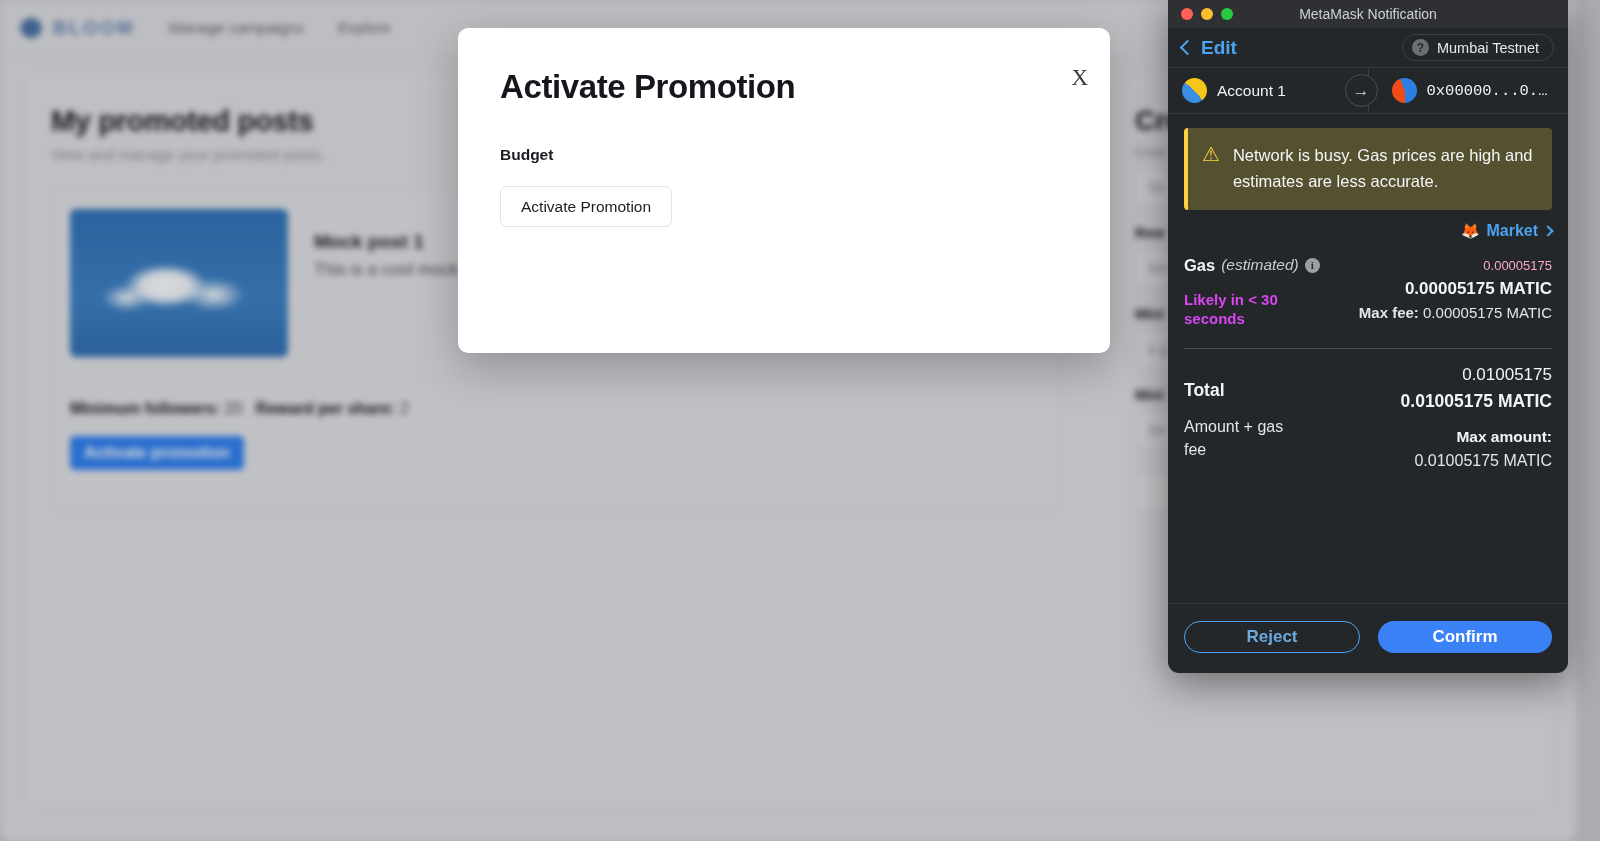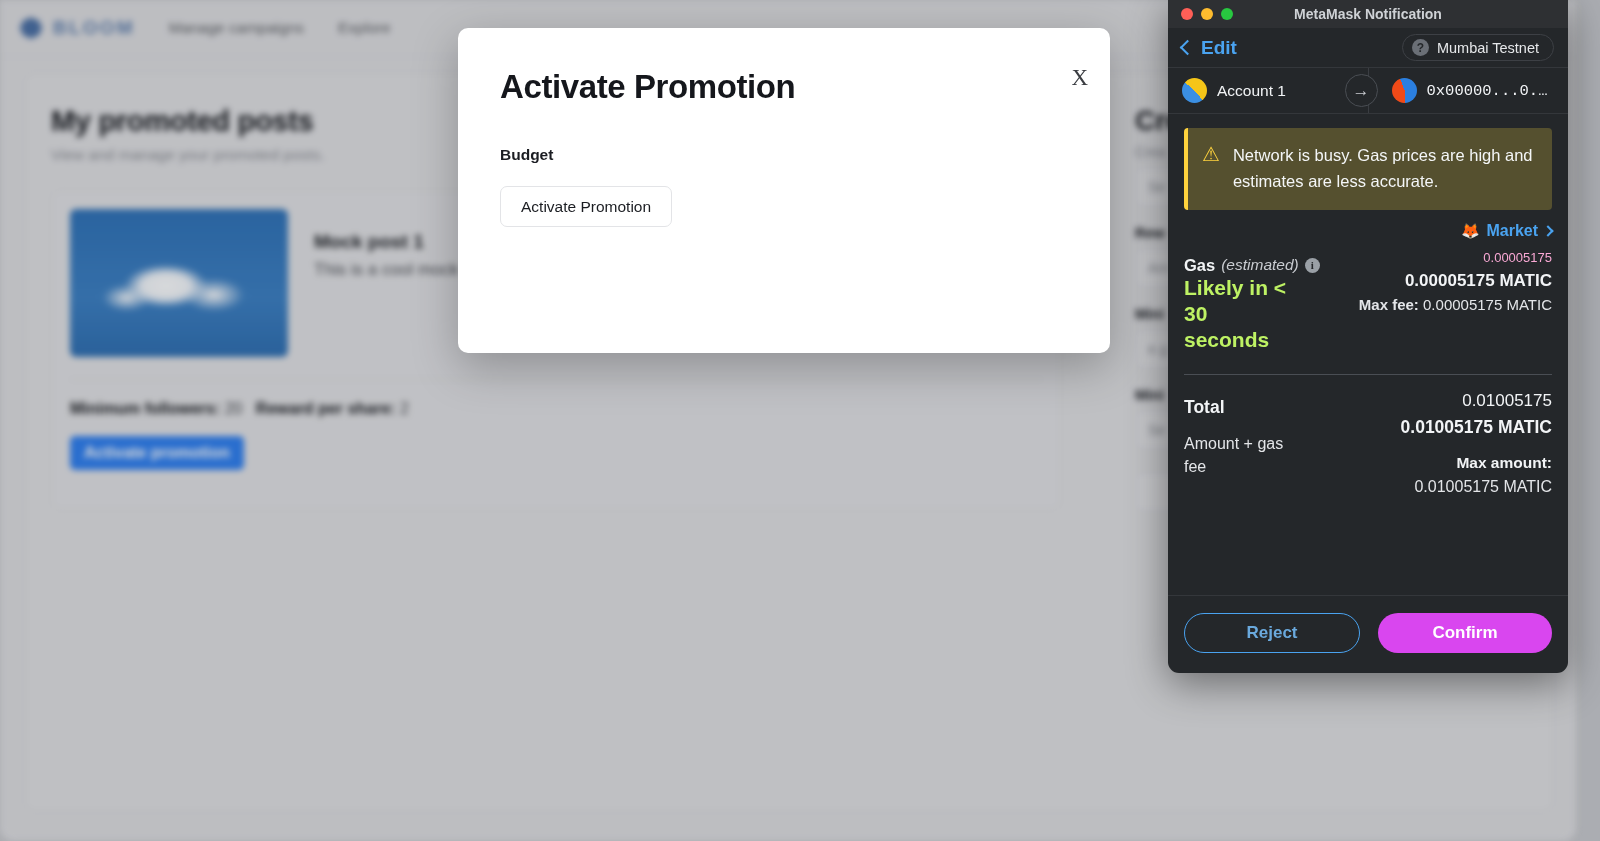--- a/index.html
+++ b/index.html
@@ -120,21 +120,21 @@
   }
   .mm-titlebar {
     height: 28px; background: #2e3033; display: flex; align-items: center;
     position: relative; flex: none;
   }
   .traffic { display: flex; gap: 8px; padding-left: 13px; }
   .tl { width: 12px; height: 12px; border-radius: 50%; }
   .tl.r { background: #ff5f57; } .tl.y { background: #febc2e; } .tl.g { background: #28c840; }
   .mm-wintitle {
     position: absolute; left: 0; right: 0; text-align: center;
-    font-size: 14px; font-weight: 700; color: #cfd2d6;
+    font-size: 14px; font-weight: 400; color: #cfd2d6;
   }
   .mm-header {
     height: 40px; display: flex; align-items: center; justify-content: space-between;
     padding: 0 14px; border-bottom: 1px solid #34373b; flex: none;
   }
   .mm-edit { display: flex; align-items: center; gap: 8px; color: #4aa3f0; font-size: 19px; font-weight: 600; cursor:pointer;}
   .chev-l { width: 11px; height: 11px; border-left: 2.4px solid #4aa3f0; border-bottom: 2.4px solid #4aa3f0; transform: rotate(45deg); }
   .mm-network {
     display: flex; align-items: center; gap: 8px;
     border: 1px solid #3d4045; border-radius: 16px; padding: 4px 14px 4px 9px;
@@ -169,31 +169,31 @@
     border-radius: 4px; padding: 15px 14px; margin-bottom: 12px;
   }
   .alert-icon { color: #ffd33d; font-size: 20px; line-height: 1.1; flex: none; }
   .alert-text { font-size: 16.5px; color: #f4f6f7; line-height: 1.57; }
 
   .market-row { display: flex; justify-content: flex-end; align-items: center; gap: 6px; margin: 10px 0 2px; cursor:pointer;}
   .fox { font-size: 15px; }
   .market-label { color: #4aa3f0; font-size: 16px; font-weight: 600; }
   .chev-r { width: 8px; height: 8px; border-top: 2px solid #4aa3f0; border-right: 2px solid #4aa3f0; transform: rotate(45deg); }
 
-  .fee-grid { display: flex; justify-content: space-between; align-items: flex-start; gap: 31px; }
+  .fee-grid { display: flex; justify-content: space-between; align-items: center; gap: 31px; }
   .gas-left { padding-top: 14px; }
   .gas-label { font-size: 16.5px; color: #f2f4f6; display: flex; align-items: center; gap: 6px; }
   .gas-label b { font-weight: 700; }
   .gas-label i { font-style: italic; color: #c9ccd1; font-size: 15.5px;}
   .info-dot {
     width: 15px; height: 15px; border-radius: 50%; background: #9aa0a6; color: #24272a;
     font-size: 11px; font-weight: 700; display: flex; align-items:center; justify-content:center;
     font-family: "Liberation Serif", serif;
   }
-  .likely { color: #bef264; font-size: 21px; font-weight: 700; max-width: 112px; line-height: 1.25;}
+  .likely { color: #d946ef; font-size: 15px; font-weight: 700; margin-top: 16px; max-width: 112px; line-height: 1.25;}
   .gas-right { text-align: right; padding-top: 8px; }
   .amt-1 { font-size: 13px; color: #f9a8d4; }
   .amt-2 { font-size: 17px; color: #f2f4f6; font-weight: 700; margin-top: 6px; }
   .maxfee { margin-top: 5px; font-size: 15px; color: #e3e5e8; }
   .maxfee b { font-weight: 700; }
 
   .hr { height: 1px; background: #4a4e54; margin: 20px 0 16px; }
 
   .total-left { padding-top: 6px; }
   .total-title { font-size: 17.5px; font-weight: 700; color: #f2f4f6; }
@@ -202,26 +202,26 @@
   .tot-1 { font-size: 17px; color: #f2f4f6; }
   .tot-2 { font-size: 17.5px; color: #f2f4f6; font-weight: 700; margin-top: 6px; }
   .maxamt-label { margin-top: 16px; font-size: 15.5px; font-weight: 700; color: #f2f4f6; }
   .maxamt-val { margin-top: 6px; font-size: 16px; color: #e3e5e8; }
 
   .mm-footer {
     flex: none; border-top: 1px solid #34373b;
     padding: 17px 16px 20px; display: flex; gap: 18px;
   }
   .mm-btn {
-    flex: 1; height: 40px; border-radius: 25px; font-size: 17px; font-weight: 700;
+    flex: 1; height: 32px; border-radius: 25px; font-size: 17px; font-weight: 700;
     display: flex; align-items: center; justify-content: center; cursor: pointer;
     font-family: "Liberation Sans", sans-serif;
   }
   .btn-reject { border: 1px solid #4aa3f0; color: #6aa9dd; background: transparent; }
-  .btn-confirm { border: none; background: #d946ef; color: #ffffff; }
+  .btn-confirm { border: none; background: #3b82f6; color: #ffffff; }
 </style>
 </head>
 <body>
 
 <div id="root">
 
   <div class="browser-window">
     <div class="browser-inner">
 
       <div class="topnav">

